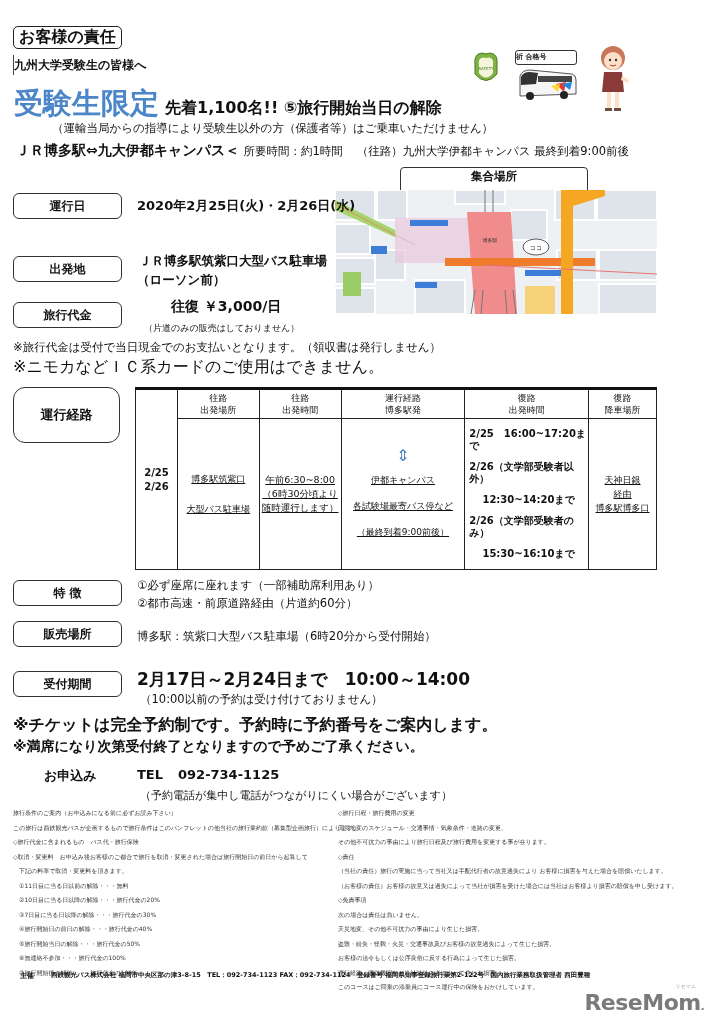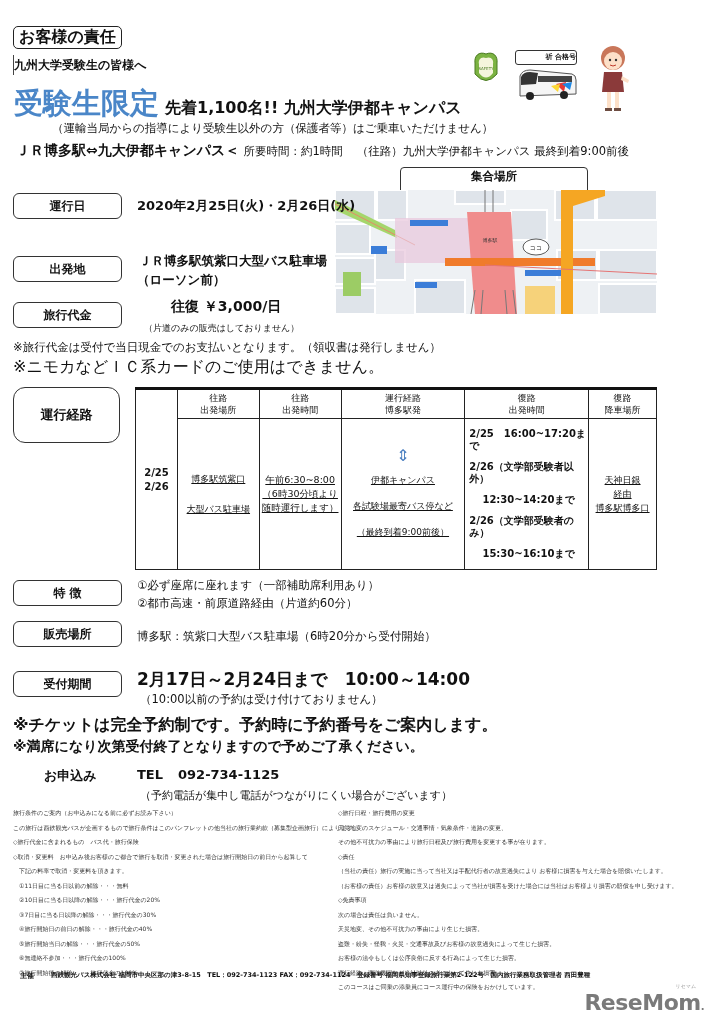--- a/index.html
+++ b/index.html
@@ -13,21 +13,21 @@
     .hero .big { font-size: 29px; font-weight: bold; color: #4a86c8; letter-spacing: 0px; vertical-align: baseline; }
     .hero .rest { font-size: 16px; font-weight: bold; color: #111; margin-left: 6px; }
     .notice { left: 16px; top: 121px; font-size: 11.5px; white-space: nowrap; margin-left: 36px; }
     .route-line { left: 16px; top: 140px; white-space: nowrap; }
     .route-line .rl-main { font-size: 14px; font-weight: bold; }
     .route-line .rl-sub { font-size: 11.5px; margin-left: 4px; }
     .route-line .rl-sub2 { font-size: 11.5px; margin-left: 14px; }
 
     
     .badge { left: 473px; top: 52px; width: 26px; height: 34px; }
-    .bus-label { left: 515px; top: 50px; width: 62px; height: 15px; border: 1px solid #333; border-radius: 3px; font-size: 7px; text-align: right; line-height: 13px; font-weight: bold; padding-left: 18px; }
+    .bus-label { left: 515px; top: 50px; width: 62px; height: 15px; border: 1px solid #333; border-radius: 3px; font-size: 7px; text-align: left; line-height: 13px; font-weight: bold; }
     .bus { left: 516px; top: 68px; width: 62px; height: 34px; }
     .girl { left: 594px; top: 44px; width: 38px; height: 70px; }
 
     
     .label-box { position: absolute; left: 13px; width: 109px; height: 26px; border: 1.2px solid #333; border-radius: 6px; font-size: 12px; font-weight: bold; display: flex; align-items: center; justify-content: center; background: #fff; }
 
     .val { position: absolute; white-space: nowrap; }
 
     .map-title { left: 400px; top: 167px; width: 188px; height: 28px; border: 1.2px solid #333; border-radius: 4px; font-size: 11.5px; font-weight: bold; text-align: center; line-height: 16px; }
     .map { left: 335px; top: 190px; width: 322px; height: 124px; overflow: hidden; background: #eef1f4; }
@@ -46,21 +46,21 @@
     .footnote-small { font-size: 6px; line-height: 14.5px; color: #333; white-space: nowrap; }
     .resemom { right: 14px; bottom: 12px; font-size: 22px; font-weight: bold; color: #7a7a7a; letter-spacing: -0.5px; }
     .resemom .dot { font-size: 10px; }
   </style>
 </head>
 <body>
 
 <div class="abs tag-box">お客様の責任</div>
 <div class="abs sub-title">九州大学受験生の皆様へ</div>
 <div class="abs hero">
-  <span class="big">受験生限定</span><span class="rest">先着1,100名!! 九州大学伊都キャンパス</span>
+  <span class="big">受験生限定</span><span class="rest">先着1,100名!! ⑤旅行開始当日の解除</span>
 </div>
 <div class="abs notice">（運輸当局からの指導により受験生以外の方（保護者等）はご乗車いただけません）</div>
 <div class="abs route-line">
   <span class="rl-main">ＪＲ博多駅⇔九大伊都キャンパス＜</span><span class="rl-sub">所要時間：約1時間</span><span class="rl-sub2">（往路）九州大学伊都キャンパス 最終到着9:00前後</span>
 </div>
 
 <div class="abs badge">
   <svg width="26" height="34" viewBox="0 0 26 34">
     <path d="M13 2 C6 -1 1 4 2 11 L2 22 Q13 35 24 22 L24 11 C25 4 20 -1 13 2 Z" fill="#7cb342" stroke="#4a7a22" stroke-width="1"></path>
     <path d="M13 6 C8 4 5 8 6 12 L6 21 Q13 30 20 21 L20 12 C21 8 18 4 13 6 Z" fill="#f5f5dc"></path>

